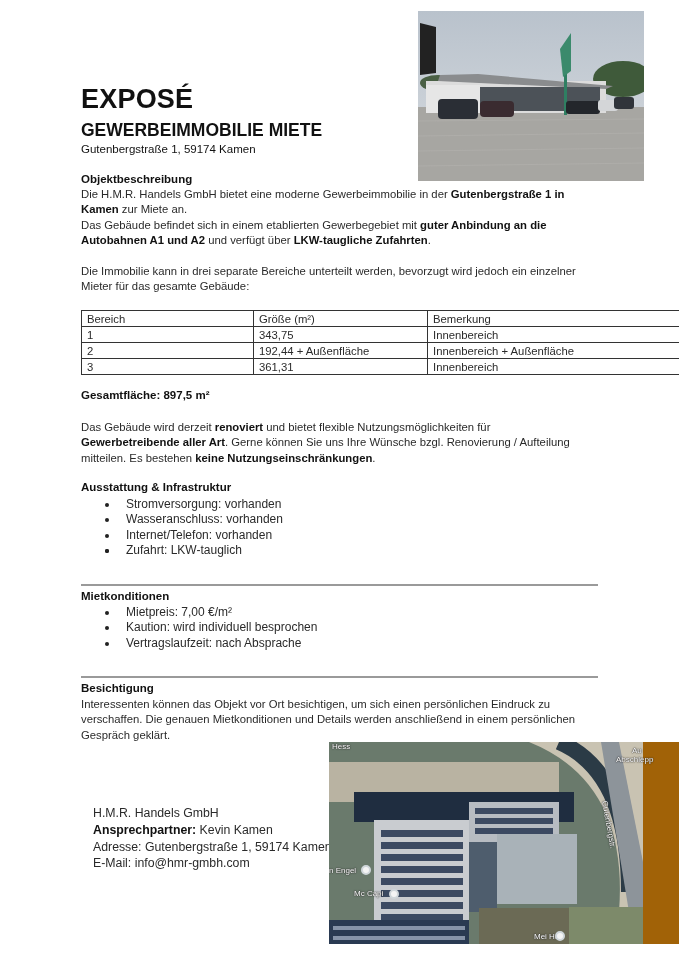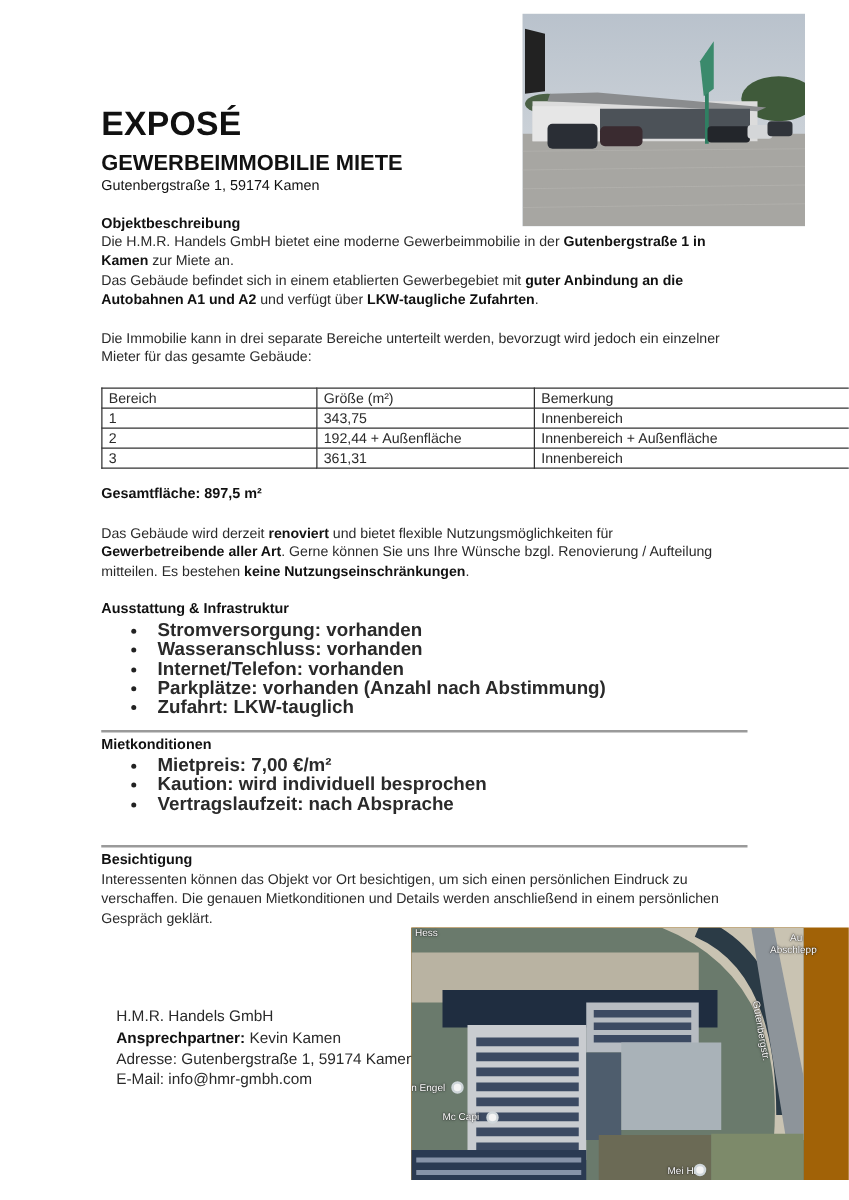--- a/index.html
+++ b/index.html
@@ -22,21 +22,21 @@
 
   table.areas {
     position: absolute; left: 81px; top: 310px; width: 604px;
     border-collapse: collapse; font-size: 11.3px; color: #2a2a2a;
   }
   table.areas td { border: 1px solid #333; padding: 0 5px; height: 15px; line-height: 14px; }
   table.areas td:nth-child(1) { width: 161px; }
   table.areas td:nth-child(2) { width: 163px; }
 
   ul.bl { margin: 0; padding: 0; list-style: none; }
-  ul.bl li { position: relative; padding-left: 45px; font-size: 15px; line-height: 15.3px; color: #2a2a2a; white-space: nowrap; font-weight: bold; }
+  ul.bl li { position: relative; padding-left: 45px; font-size: 12px; line-height: 15.3px; color: #2a2a2a; white-space: nowrap; }
   ul.bl li .dot { position: absolute; left: 24px; top: 6px; width: 4px; height: 4px; border-radius: 50%; background: #222; }
 
   .divider { left: 81px; width: 517px; height: 2px; background: #9a9a9a; }
 
   .contact { font-size: 12.3px; line-height: 16.8px; color: #2a2a2a; white-space: nowrap; }
   .map-label { font-size: 8px; color: #fff; text-shadow: 0 0 2px #333, 0 0 1px #000; white-space: nowrap; }
   .pin { width: 10px; height: 10px; border-radius: 50%; background: #f4f4f4; border: 2px solid #cfd6da; box-sizing: border-box; }
   .pin::after { content: ""; position: absolute; }
 </style>
 </head>
@@ -129,21 +129,21 @@
   <span>Das Gebäude wird derzeit </span><span class="b">renoviert</span><span> und bietet flexible Nutzungsmöglichkeiten für</span><br>
   <span class="b">Gewerbetreibende aller Art</span><span>. Gerne können Sie uns Ihre Wünsche bzgl. Renovierung / Aufteilung</span><br>
   <span>mitteilen. Es bestehen </span><span class="b">keine Nutzungseinschränkungen</span><span>.</span>
 </div>
 
 <div class="abs sec-title" style="left:81px; top:481px;">Ausstattung &amp; Infrastruktur</div>
 <ul class="abs bl" style="left:81px; top:497px;">
   <li><span class="dot"></span><span>Stromversorgung: vorhanden</span></li>
   <li><span class="dot"></span><span>Wasseranschluss: vorhanden</span></li>
   <li><span class="dot"></span><span>Internet/Telefon: vorhanden</span></li>
-  <li><span class="dot"></span><span>Parkplätze: vorhanden (Anzahl nach Abstimmung)</span></li>
+  <li><span class="dot"></span></li>
   <li><span class="dot"></span><span>Zufahrt: LKW-tauglich</span></li>
 </ul>
 
 <div class="abs divider" style="top:584px;"></div>
 
 <div class="abs sec-title" style="left:81px; top:590px;">Mietkonditionen</div>
 <ul class="abs bl" style="left:81px; top:605px;">
   <li><span class="dot"></span><span>Mietpreis: 7,00 €/m²</span></li>
   <li><span class="dot"></span><span>Kaution: wird individuell besprochen</span></li>
   <li><span class="dot"></span><span>Vertragslaufzeit: nach Absprache</span></li>

